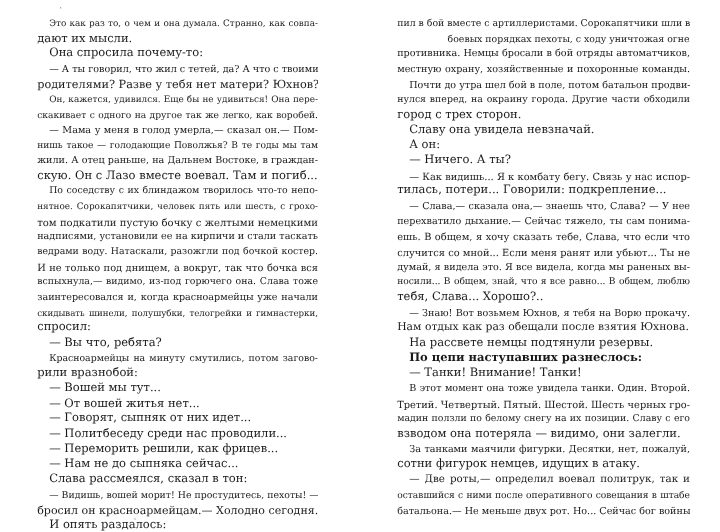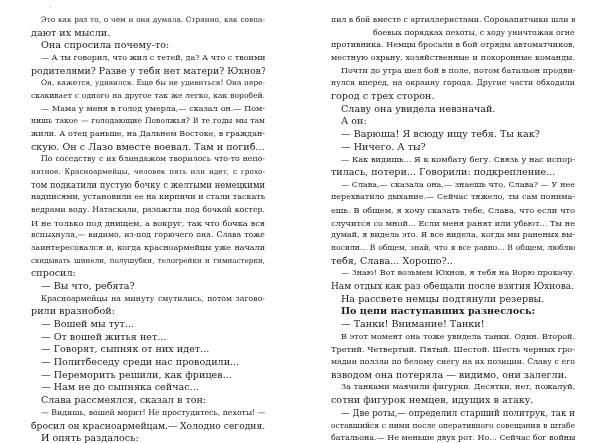--- a/index.html
+++ b/index.html
@@ -26,21 +26,21 @@
       <span class="line indent last" style="display: block;">Она спросила почему-то:</span>
       <span class="line indent" style="display: block; font-size: 8px;">— А ты говорил, что жил с тетей, да? А что с твоими</span>
       <span class="line last" style="display: block; font-size: 9.4px;">родителями? Разве у тебя нет матери? Юхнов?</span>
       <span class="line indent" style="display: block; font-size: 7.4px;">Он, кажется, удивился. Еще бы не удивиться! Она пере-</span>
       <span class="line" style="display: block; font-size: 7.6px;">скакивает с одного на другое так же легко, как воробей.</span>
       <span class="line indent" style="display: block; font-size: 8px;">— Мама у меня в голод умерла,— сказал он.— Пом-</span>
       <span class="line" style="display: block; font-size: 7.6px;">нишь такое — голодающие Поволжья? В те годы мы там</span>
       <span class="line" style="display: block; font-size: 8px;">жили. А отец раньше, на Дальнем Востоке, в граждан-</span>
       <span class="line last" style="display: block;">скую. Он с Лазо вместе воевал. Там и погиб...</span>
       <span class="line indent" style="display: block; font-size: 7.8px;">По соседству с их блиндажом творилось что-то непо-</span>
-      <span class="line" style="display: block; font-size: 7.4px;">нятное. Красноармейцы, человек пять или идет, с грохо-</span>
+      <span class="line" style="display: block; font-size: 7.4px;">нятное. Сорокапятчики, человек пять или шесть, с грохо-</span>
       <span class="line" style="display: block; font-size: 8.4px;">том подкатили пустую бочку с желтыми немецкими</span>
       <span class="line" style="display: block; font-size: 8px;">надписями, установили ее на кирпичи и стали таскать</span>
       <span class="line" style="display: block; font-size: 7.8px;">ведрами воду. Натаскали, разожгли под бочкой костер.</span>
       <span class="line" style="display: block; font-size: 8.2px;">И не только под днищем, а вокруг, так что бочка вся</span>
       <span class="line" style="display: block; font-size: 7.8px;">вспыхнула,— видимо, из-под горючего она. Слава тоже</span>
       <span class="line" style="display: block; font-size: 8px;">заинтересовался и, когда красноармейцы уже начали</span>
       <span class="line" style="display: block; font-size: 7.2px;">скидывать шинели, полушубки, телогрейки и гимнастерки,</span>
       <span class="line last" style="display: block;">спросил:</span>
       <span class="line indent last" style="display: block;">— Вы что, ребята?</span>
       <span class="line indent" style="display: block; font-size: 7.8px;">Красноармейцы на минуту смутились, потом загово-</span>
@@ -59,21 +59,20 @@
   <div class="page right" id="right-page">
       <span class="line" style="display: block; font-size: 7.8px;">пил в бой вместе с артиллеристами. Сорокапятчики шли в</span>
       <span class="line" style="display: block; font-size: 7.8px; padding-left: 42px;">боевых порядках пехоты, с ходу уничтожая огневые точки</span>
       <span class="line" style="display: block; font-size: 8px;">противника. Немцы бросали в бой отряды автоматчиков,</span>
       <span class="line" style="display: block; font-size: 8px;">местную охрану, хозяйственные и похоронные команды.</span>
       <span class="line indent" style="display: block; font-size: 8px;">Почти до утра шел бой в поле, потом батальон продви-</span>
       <span class="line" style="display: block; font-size: 7.8px;">нулся вперед, на окраину города. Другие части обходили</span>
       <span class="line last" style="display: block;">город с трех сторон.</span>
       <span class="line indent last" style="display: block;">Славу она увидела невзначай.</span>
       <span class="line indent last" style="display: block;">А он:</span>
-      <span class="line indent last" style="display: block;">— Варюша! Я всюду ищу тебя. Ты как?</span>
       <span class="line indent last" style="display: block;">— Ничего. А ты?</span>
       <span class="line indent" style="display: block; font-size: 8.2px;">— Как видишь... Я к комбату бегу. Связь у нас испор-</span>
       <span class="line last" style="display: block;">тилась, потери... Говорили: подкрепление...</span>
       <span class="line indent" style="display: block; font-size: 8px;">— Слава,— сказала она,— знаешь что, Слава? — У нее</span>
       <span class="line" style="display: block; font-size: 8px;">перехватило дыхание.— Сейчас тяжело, ты сам понима-</span>
       <span class="line" style="display: block; font-size: 8.2px;">ешь. В общем, я хочу сказать тебе, Слава, что если что</span>
       <span class="line" style="display: block; font-size: 8.2px;">случится со мной... Если меня ранят или убьют... Ты не</span>
       <span class="line" style="display: block; font-size: 8px;">думай, я видела это. Я все видела, когда мы раненых вы-</span>
       <span class="line" style="display: block; font-size: 7.6px;">носили... В общем, знай, что я все равно... В общем, люблю</span>
       <span class="line last" style="display: block;">тебя, Слава... Хорошо?..</span>
@@ -81,21 +80,21 @@
       <span class="line last" style="display: block; font-size: 9px;">Нам отдых как раз обещали после взятия Юхнова.</span>
       <span class="line indent last" style="display: block;">На рассвете немцы подтянули резервы.</span>
       <span class="line indent last" style="display: block; font-weight: bold;">По цепи наступавших разнеслось:</span>
       <span class="line indent last" style="display: block;">— Танки! Внимание! Танки!</span>
       <span class="line indent" style="display: block; font-size: 8px;">В этот момент она тоже увидела танки. Один. Второй.</span>
       <span class="line" style="display: block; font-size: 8.2px;">Третий. Четвертый. Пятый. Шестой. Шесть черных гро-</span>
       <span class="line" style="display: block; font-size: 7.8px;">мадин ползли по белому снегу на их позиции. Славу с его</span>
       <span class="line last" style="display: block;">взводом она потеряла — видимо, они залегли.</span>
       <span class="line indent" style="display: block; font-size: 8px;">За танками маячили фигурки. Десятки, нет, пожалуй,</span>
       <span class="line last" style="display: block;">сотни фигурок немцев, идущих в атаку.</span>
-      <span class="line indent" style="display: block; font-size: 8.6px;">— Две роты,— определил старший политрук, так и</span>
+      <span class="line indent" style="display: block; font-size: 8.6px;">— Две роты,— определил воевал политрук, так и</span>
       <span class="line" style="display: block; font-size: 7.6px;">оставшийся с ними после оперативного совещания в штабе</span>
       <span class="line" style="display: block; font-size: 8px;">батальона.— Не меньше двух рот. Но... Сейчас бог войны</span>
     </div>
   <div class="pagenum left">106</div>
   <div class="pagenum right">107</div>
   <div class="speck" style="left:50px;top:6px;"></div>
   <div class="speck" style="left:112px;top:432px;"></div>
 </div>
 
 </body></html>

